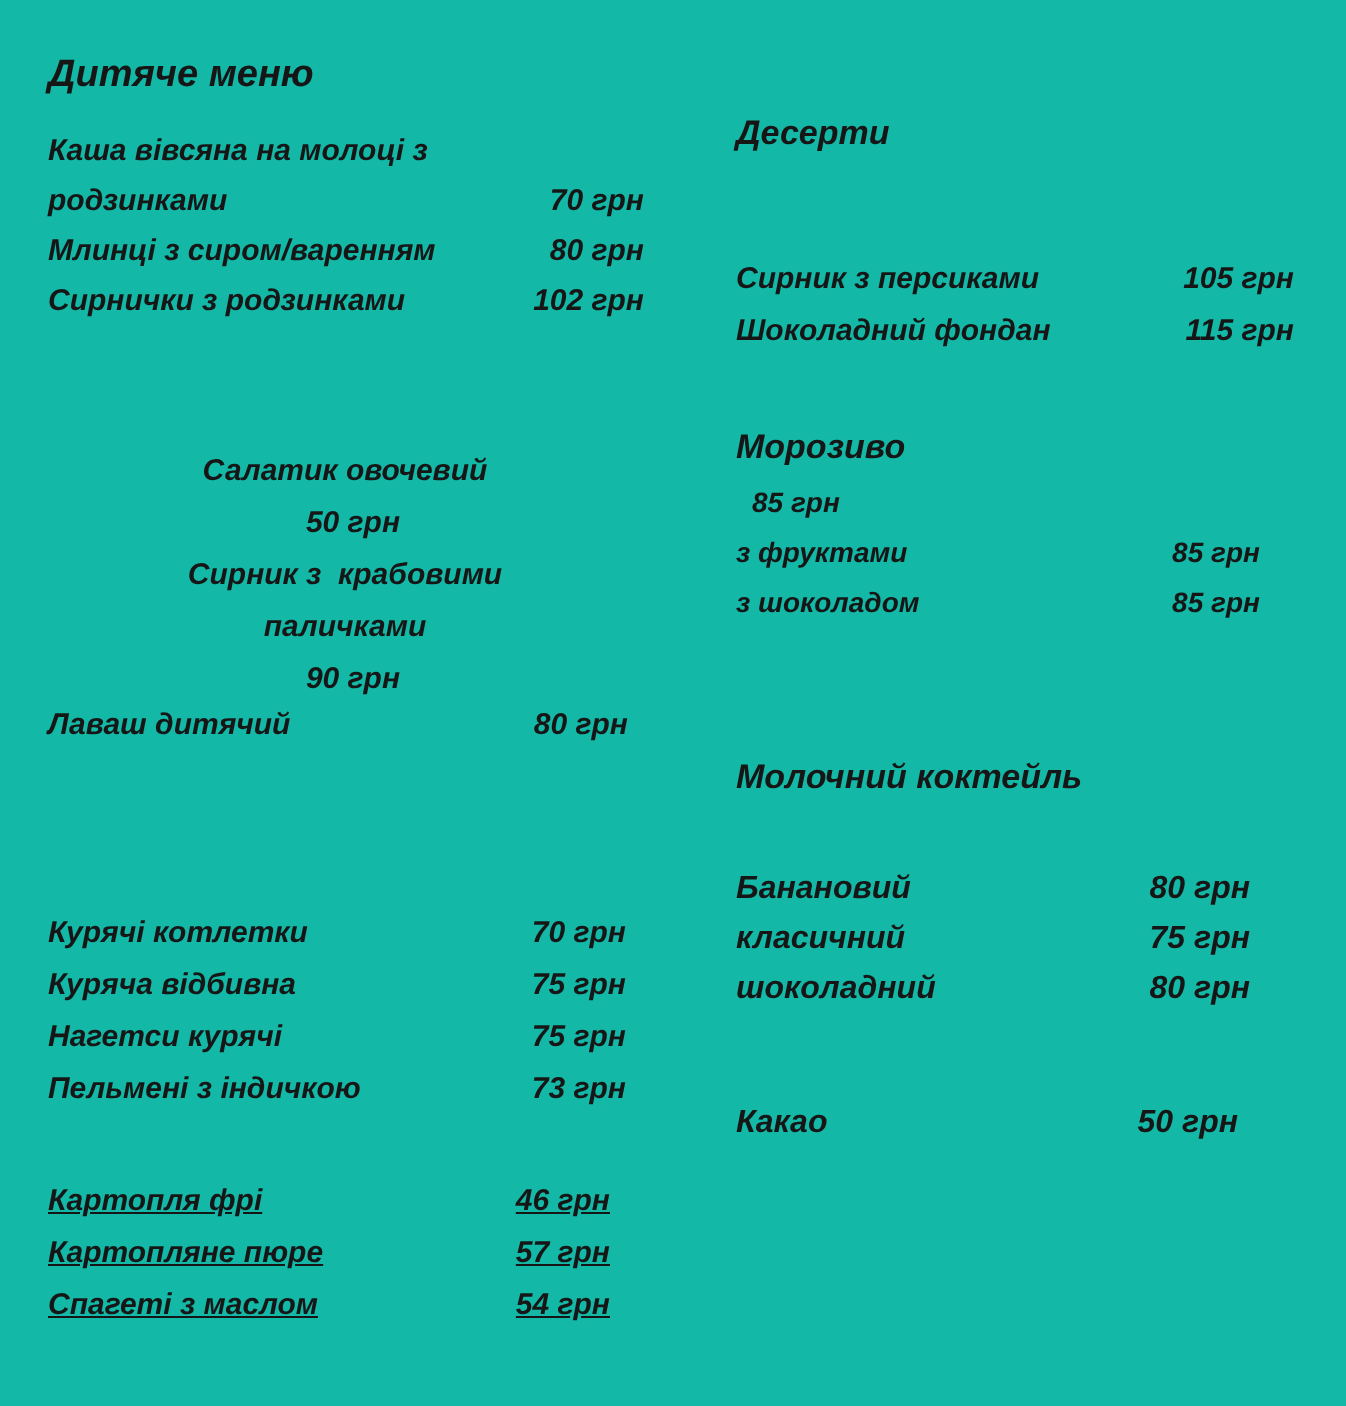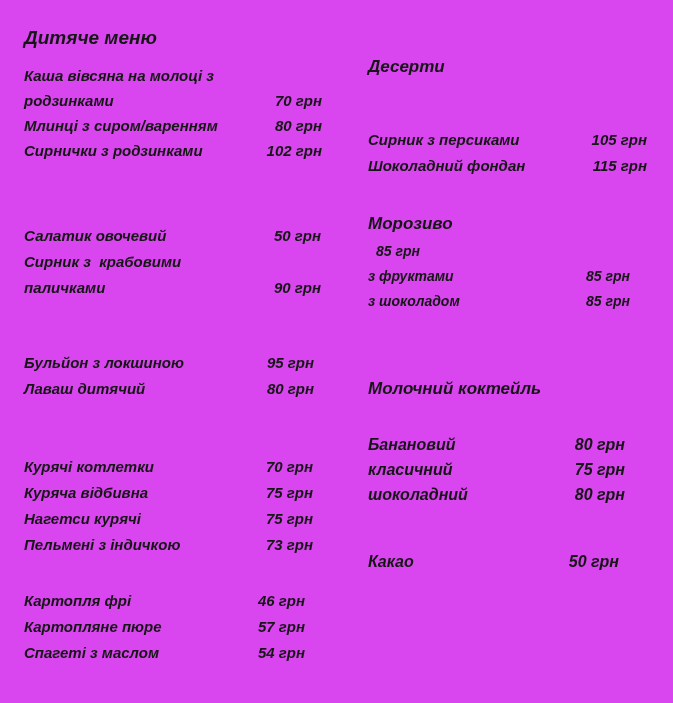--- a/index.html
+++ b/index.html
@@ -4,21 +4,21 @@
 <style>
   html, body {
     margin: 0;
     padding: 0;
     background: #ffffff;
   }
   .page {
     position: relative;
     width: 673px;
     height: 703px;
-    background: #d946ef;
+    background: #14b8a6;
     overflow: hidden;
     font-family: "Liberation Sans", sans-serif;
     font-weight: bold;
     font-style: italic;
     color: #161616;
   }
   .menu-title {
     position: absolute;
     left: 24px;
     top: 26px;
@@ -48,27 +48,27 @@
   }
   .item-price {
     text-align: right;
     padding-left: 8px;
   }
 
   
   .s-l1 { left: 24px; top: 63px;  width: 298px; font-size: 15px; }
   .s-l1 .menu-row { line-height: 25px; }
   .s-l2 { left: 24px; top: 223px; width: 297px; font-size: 15px; }
-  .s-l2 .menu-row { line-height: 26px; }
+  .s-l2 .menu-row { line-height: 26px; flex-direction: column; }
   .s-l3 { left: 24px; top: 350px; width: 290px; font-size: 15px; }
   .s-l3 .menu-row { line-height: 26px; }
   .s-l4 { left: 24px; top: 454px; width: 289px; font-size: 15px; }
   .s-l4 .menu-row { line-height: 26px; }
   .s-l5 { left: 24px; top: 588px; width: 281px; font-size: 15px; }
-  .s-l5 .menu-row { line-height: 26px; }
+  .s-l5 .menu-row { line-height: 26px; text-decoration: underline; }
 
   
   .s-r1 { left: 368px; top: 54px;  width: 279px; font-size: 15px; }
   .s-r1 .sec-header { margin-bottom: 47px; }
   .s-r1 .menu-row { line-height: 26px; }
   .s-r2 { left: 368px; top: 211px; width: 262px; font-size: 14px; }
   .s-r2 .sec-header { margin-bottom: 2px; }
   .s-r2 .menu-row { line-height: 25px; }
   .s-r3 { left: 368px; top: 376px; width: 257px; font-size: 16px; }
   .s-r3 .sec-header { margin-bottom: 30px; }
@@ -110,24 +110,20 @@
         <span class="item-name">Сирник з  крабовими</span>
       </div>
       <div class="menu-row">
         <span class="item-name">паличками</span>
         <span class="item-price">90 грн</span>
       </div>
     </section>
 
   <section class="menu-section s-l3">
       <div class="menu-row">
-        <span class="item-name">Бульйон з локшиною</span>
-        <span class="item-price">95 грн</span>
-      </div>
-      <div class="menu-row">
         <span class="item-name">Лаваш дитячий</span>
         <span class="item-price">80 грн</span>
       </div>
     </section>
 
   <section class="menu-section s-l4">
       <div class="menu-row">
         <span class="item-name">Курячі котлетки</span>
         <span class="item-price">70 грн</span>
       </div>

